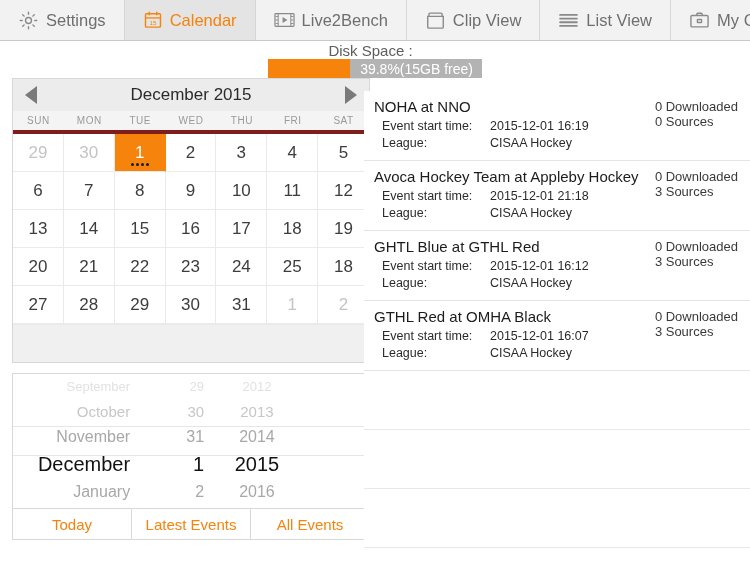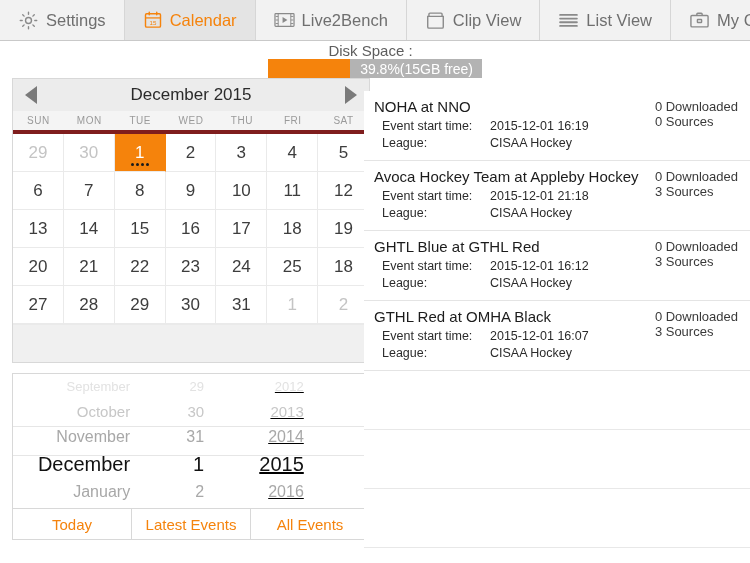--- a/index.html
+++ b/index.html
@@ -191,21 +191,21 @@
     grid-template-columns: 1fr 0.55fr 0.8fr 0.45fr;
     height: 100%;
   }
   .pcol {
     display: flex;
     flex-direction: column;
     justify-content: center;
   }
   .pcol.months { align-items: flex-end; padding-right: 10px; }
   .pcol.days   { align-items: flex-end; padding-right: 6px; }
-  .pcol.years  { align-items: flex-end; padding-right: 8px; text-decoration: underline; }
+  .pcol.years  { align-items: center; padding-right: 8px; }
   .prow {
     height: 25px;
     display: flex;
     align-items: center;
     font-size: 16px;
     color: #b6b6b6;
     white-space: nowrap;
   }
   .prow.f1 { color: #e2e2e2; font-size: 13px; }
   .prow.f2 { color: #c7c7c7; font-size: 15px; }

